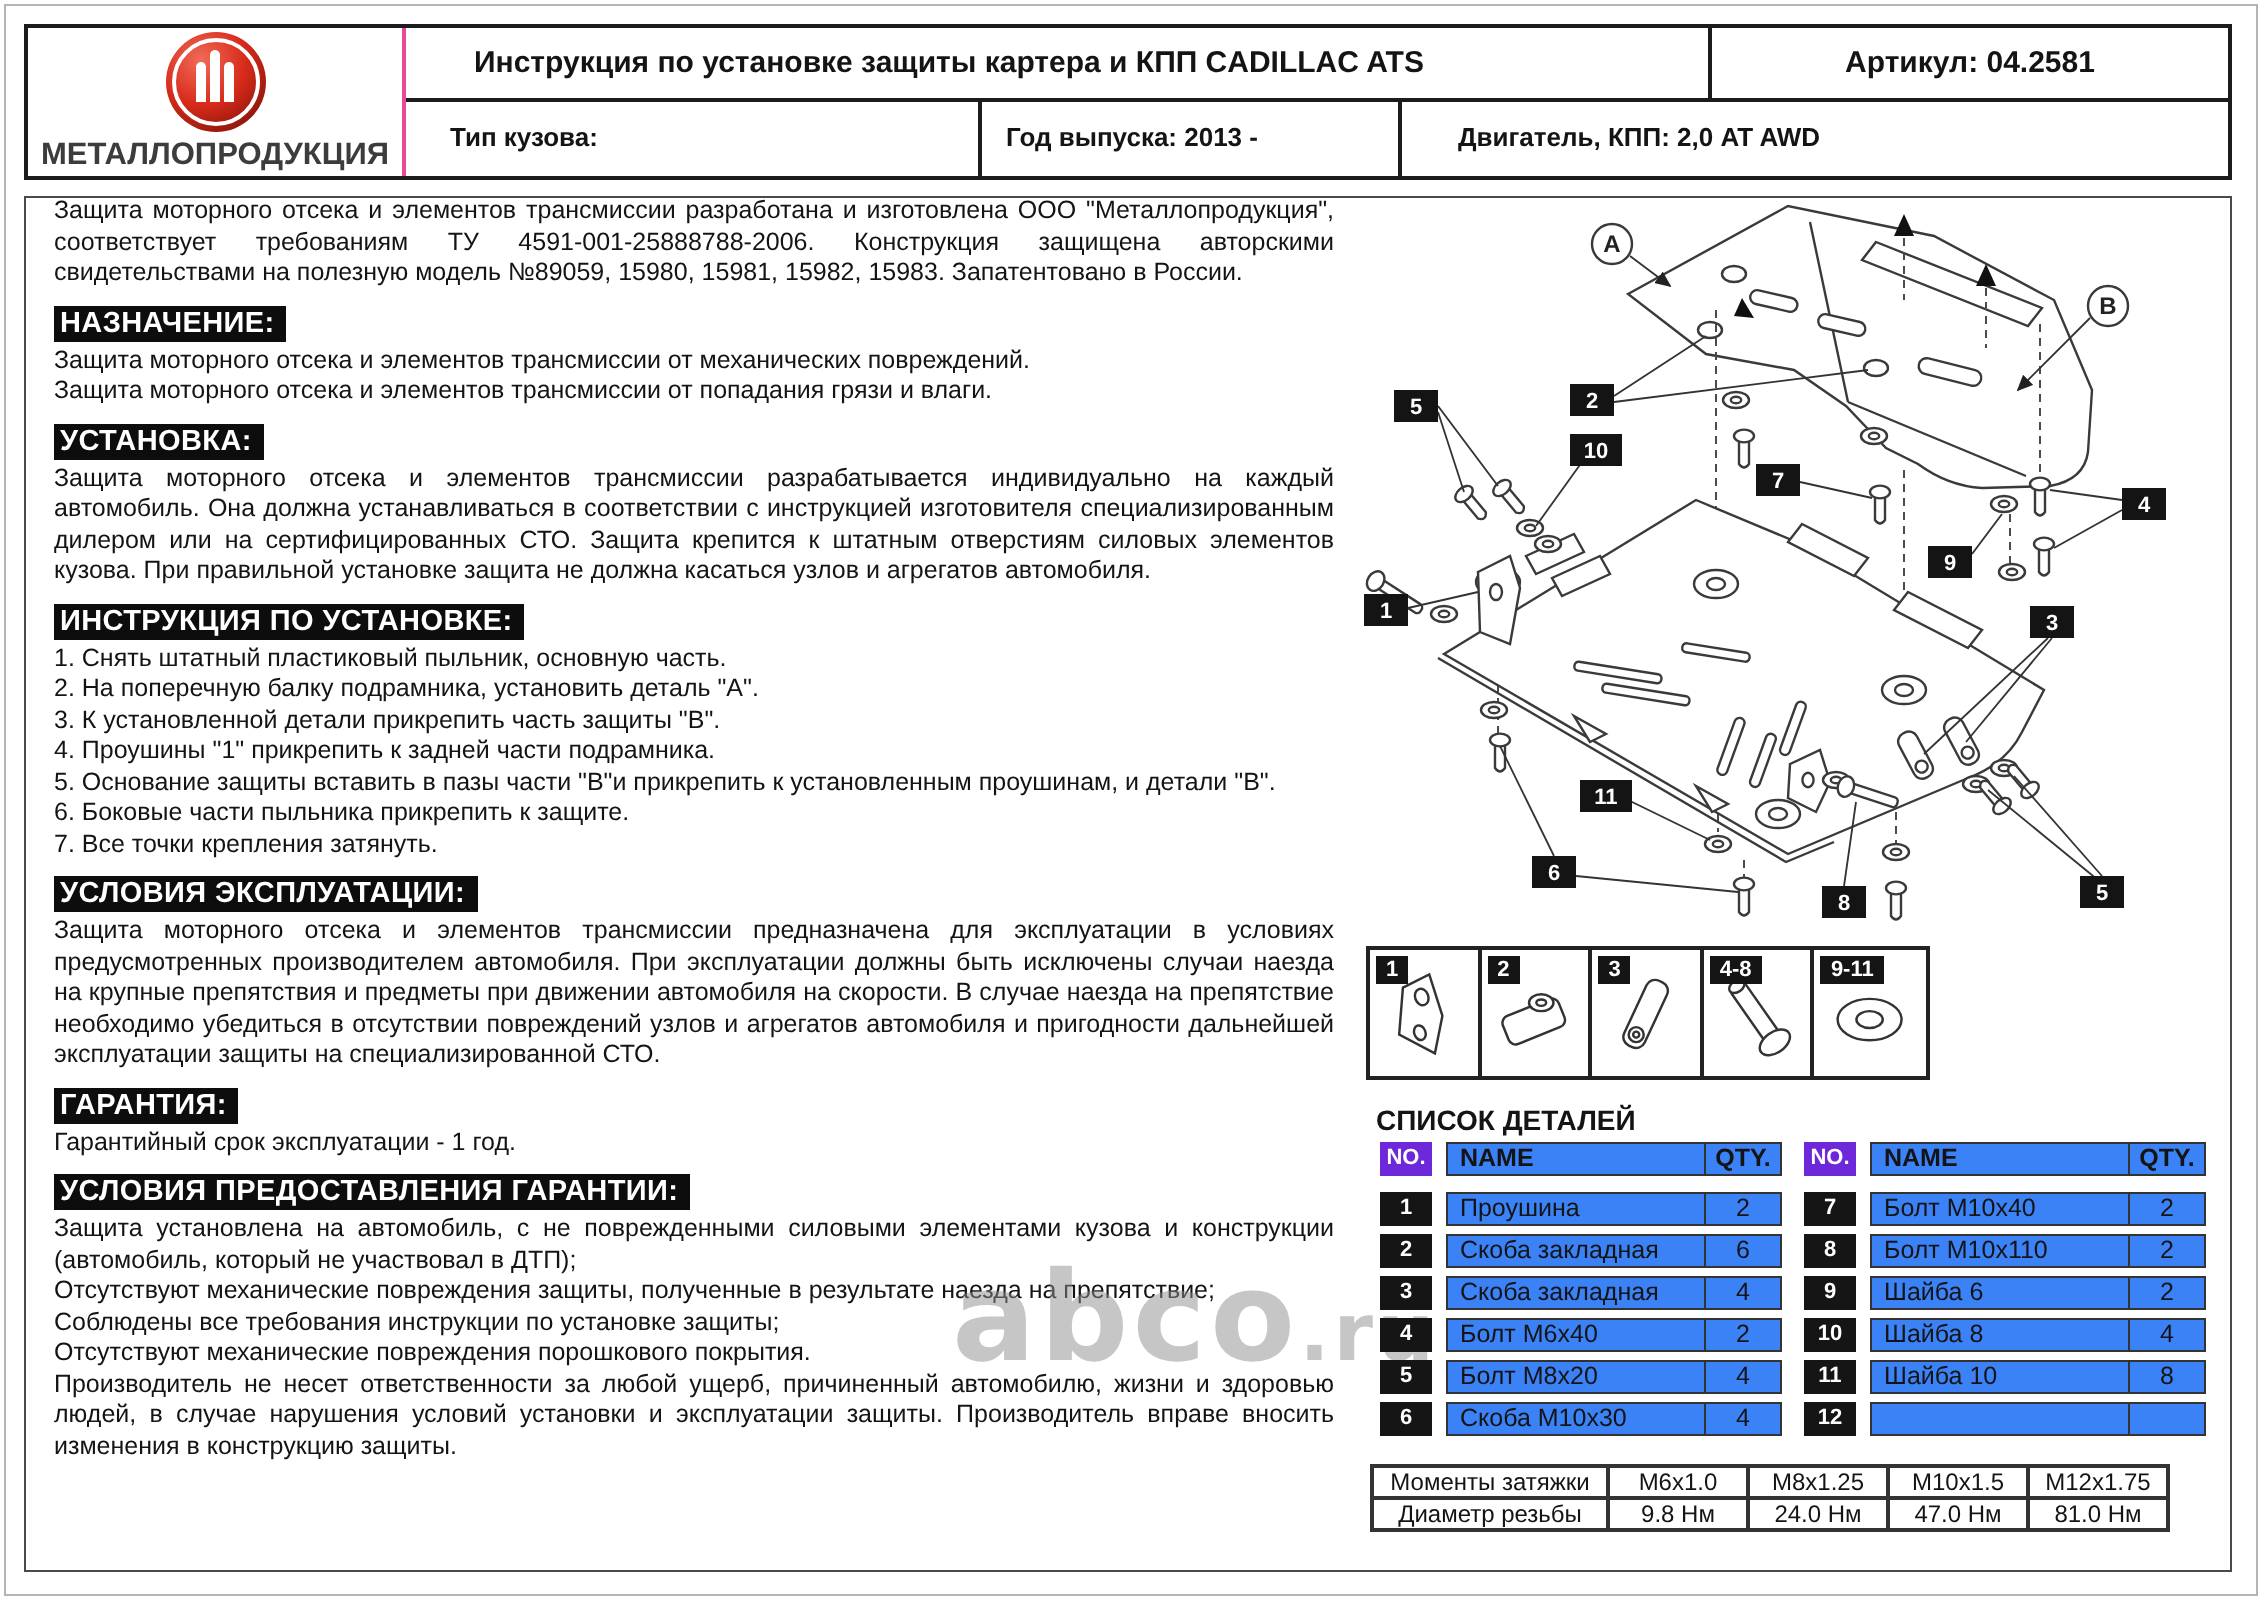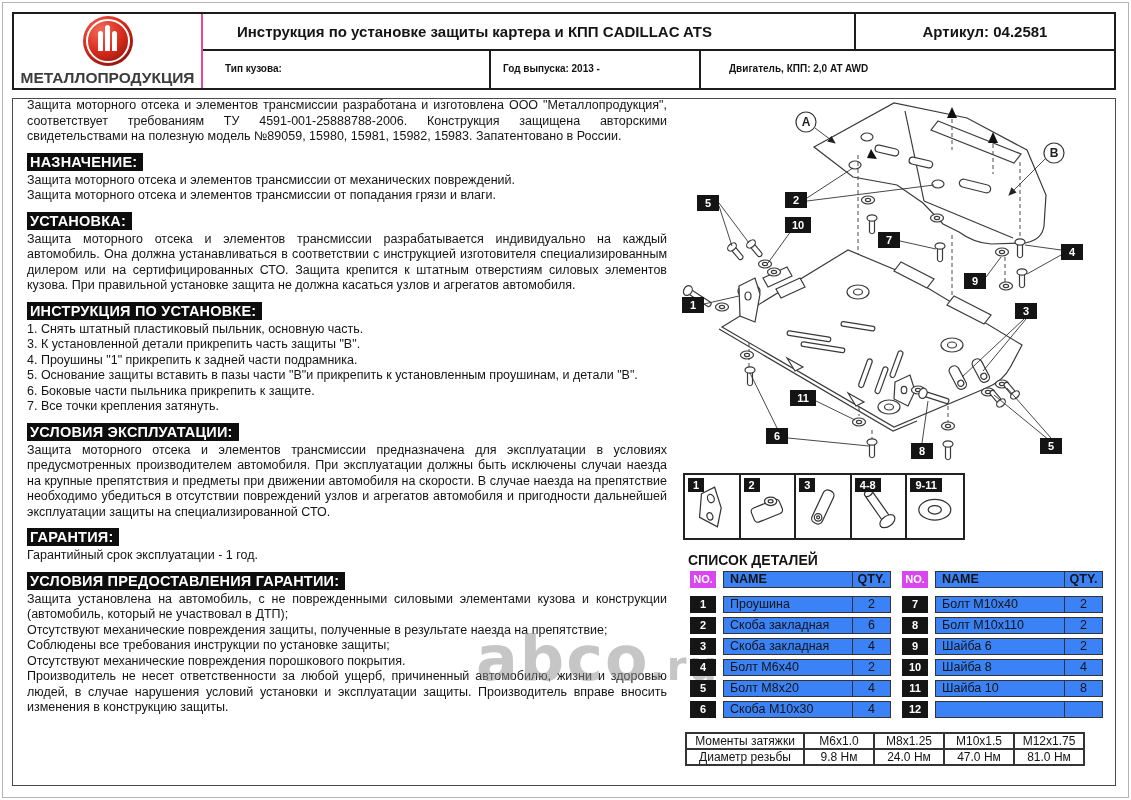--- a/index.html
+++ b/index.html
@@ -18,21 +18,21 @@
   .logo-bar { position:absolute; background:#fff; width:5px; border-radius:2.5px 2.5px 0 0; }
   .lb1 { left:15px; top:15px; height:20px; }
   .lb2 { left:22px; top:9px;  height:26px; }
   .lb3 { left:29px; top:15px; height:20px; }
   .logo-text { font-size:15.5px; font-weight:bold; color:#3c3c3c; }
   .hdr-right { flex:1; display:flex; flex-direction:column; }
   .hdr-row1 { height:37px; border-bottom:2px solid #1c1c1c; display:flex; }
   .hdr-title { width:653px; border-right:2px solid #1c1c1c; line-height:35px; padding-left:34px; font-weight:bold; font-size:15px; }
   .hdr-article { flex:1; text-align:center; line-height:35px; font-weight:bold; font-size:15px; }
   .hdr-row2 { flex:1; display:flex; }
-  .hdr-cell { line-height:36px; font-weight:bold; font-size:10px; }
+  .hdr-cell { line-height:36px; font-weight:bold; font-size:13px; }
   .hdr-body   { width:288px; border-right:2px solid #1c1c1c; padding-left:22px; }
   .hdr-year   { width:210px; border-right:2px solid #1c1c1c; padding-left:12px; }
   .hdr-engine { flex:1; padding-left:28px; }
 
   
   .textcol { position:absolute; left:27px; top:98px; width:640px; font-size:12.5px; line-height:15.5px; z-index:1; }
   .textcol p { margin:0; }
   .just { text-align:justify; }
   .sec-h { display:inline-block; background:#0d0d0d; color:#fff; font-weight:bold; font-size:14.5px; line-height:18px; padding:0 6px 0 3px; margin:8px 0 2px; letter-spacing:.2px; }
 
@@ -61,21 +61,21 @@
   .strip-cell svg { position:absolute; inset:0; width:100%; height:100%; }
   .picon { fill:#fff; stroke:#333; stroke-width:1.3; }
 
   
   .plist-title { position:absolute; left:688px; top:552px; font-size:14px; font-weight:bold; z-index:4; }
   .plist { position:absolute; left:690px; top:571px; display:flex; gap:11px; z-index:4; }
   .ptable { display:flex; flex-direction:column; }
   .prow { display:flex; gap:7px; margin-bottom:4px; }
   .prow.phead { margin-bottom:8px; }
   .pno { width:26px; height:17px; background:#151515; color:#fff; font-size:11px; font-weight:bold; text-align:center; line-height:17px; }
-  .phead .pno { background:#d946ef; }
+  .phead .pno { background:#6d28d9; }
   .pcell { display:flex; border:1.5px solid #333; height:17px; background:#3b82f6;justify-content:flex-end; }
   .pname { width:128px; padding-left:6px; font-size:12.5px; line-height:14px; white-space:nowrap; }
   .pqty  { width:38px; border-left:1.5px solid #333; text-align:center; font-size:12.5px; line-height:14px; }
   .phead .pname, .phead .pqty { font-weight:bold; }
 
   
   .torque { position:absolute; left:685px; top:732px; z-index:4; border-collapse:collapse; background:#fff; }
   .torque td { border:2px solid #333; font-size:12px; text-align:center; height:14px; padding:0 6px; white-space:nowrap; }
   .torque td.tlabel { width:118px; }
   .torque td.tval { width:70px; }
@@ -113,20 +113,21 @@
 
   <div><span class="sec-h">НАЗНАЧЕНИЕ:</span></div>
   <p>Защита моторного отсека и элементов трансмиссии от механических повреждений.</p>
   <p>Защита моторного отсека и элементов трансмиссии от попадания грязи и влаги.</p>
 
   <div><span class="sec-h">УСТАНОВКА:</span></div>
   <p class="just">Защита моторного отсека и элементов трансмиссии разрабатывается индивидуально на каждый автомобиль. Она должна устанавливаться в соответствии с инструкцией изготовителя специализированным дилером или на сертифицированных СТО. Защита крепится к штатным отверстиям силовых элементов кузова. При правильной установке защита не должна касаться узлов и агрегатов автомобиля.</p>
 
   <div><span class="sec-h">ИНСТРУКЦИЯ ПО УСТАНОВКЕ:</span></div>
   <p>1. Снять штатный пластиковый пыльник, основную часть.</p>
+  <p>2. На поперечную балку подрамника, установить деталь "А".</p>
   <p>3. К установленной детали прикрепить часть защиты "В".</p>
   <p>4. Проушины "1" прикрепить к задней части подрамника.</p>
   <p>5. Основание защиты вставить в пазы части "В"и прикрепить к установленным проушинам, и детали "В".</p>
   <p>6. Боковые части пыльника прикрепить к защите.</p>
   <p>7. Все точки крепления затянуть.</p>
 
   <div><span class="sec-h">УСЛОВИЯ ЭКСПЛУАТАЦИИ:</span></div>
   <p class="just">Защита моторного отсека и элементов трансмиссии предназначена для эксплуатации в условиях предусмотренных производителем автомобиля. При эксплуатации должны быть исключены случаи наезда на крупные препятствия и предметы при движении автомобиля на скорости. В случае наезда на препятствие необходимо убедиться в отсутствии повреждений узлов и агрегатов автомобиля и пригодности дальнейшей эксплуатации защиты на специализированной СТО.</p>
 
   <div><span class="sec-h">ГАРАНТИЯ:</span></div>

